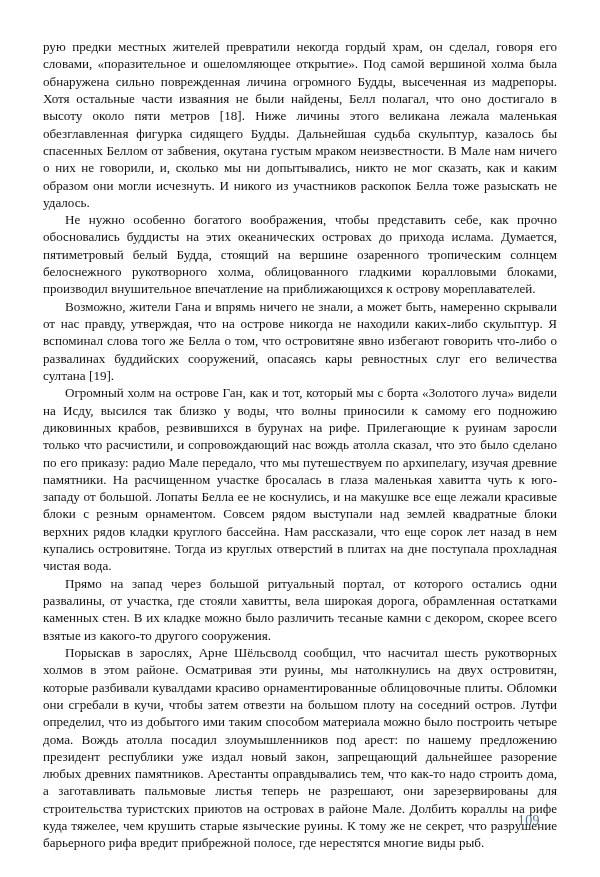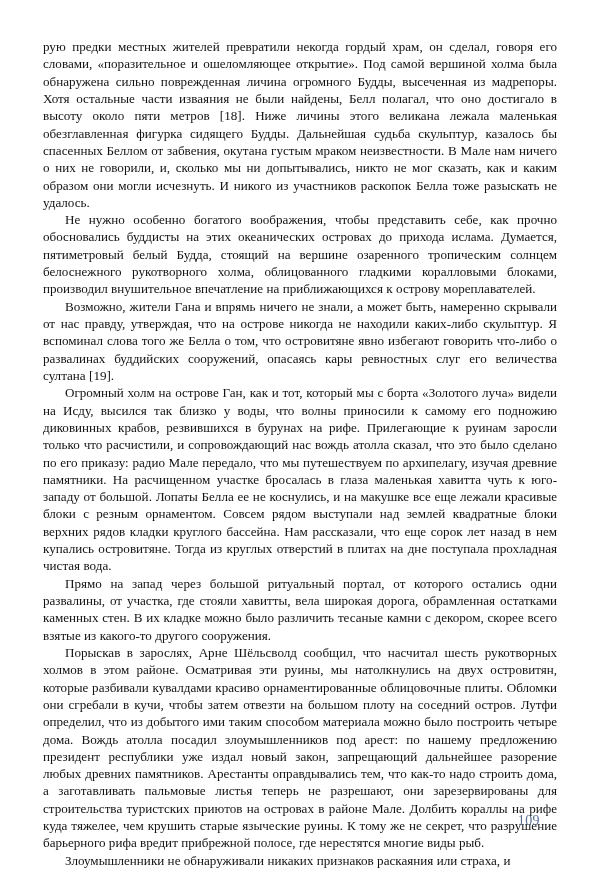--- a/index.html
+++ b/index.html
@@ -56,18 +56,17 @@
 
 <div class="page">
 
   <div class="text-column">
     <p class="para continued">рую предки местных жителей превратили некогда гордый храм, он сделал, говоря его словами, «поразительное и ошеломляющее открытие». Под самой вершиной холма была обнаружена сильно поврежденная личина огромного Будды, высеченная из мадрепоры. Хотя остальные части изваяния не были найдены, Белл полагал, что оно достигало в высоту около пяти метров [18]. Ниже личины этого великана лежала маленькая обезглавленная фигурка сидящего Будды. Дальнейшая судьба скульптур, казалось бы спасенных Беллом от забвения, окутана густым мраком неизвестности. В Мале нам ничего о них не говорили, и, сколько мы ни допытывались, никто не мог сказать, как и каким образом они могли исчезнуть. И никого из участников раскопок Белла тоже разыскать не удалось.</p>
     <p class="para">Не нужно особенно богатого воображения, чтобы представить себе, как прочно обосновались буддисты на этих океанических островах до прихода ислама. Думается, пятиметровый белый Будда, стоящий на вершине озаренного тропическим солнцем белоснежного рукотворного холма, облицованного гладкими коралловыми блоками, производил внушительное впечатление на приближающихся к острову мореплавателей.</p>
     <p class="para">Возможно, жители Гана и впрямь ничего не знали, а может быть, намеренно скрывали от нас правду, утверждая, что на острове никогда не находили каких-либо скульптур. Я вспоминал слова того же Белла о том, что островитяне явно избегают говорить что-либо о развалинах буддийских сооружений, опасаясь кары ревностных слуг его величества султана [19].</p>
     <p class="para">Огромный холм на острове Ган, как и тот, который мы с борта «Золотого луча» видели на Исду, высился так близко у воды, что волны приносили к самому его подножию диковинных крабов, резвившихся в бурунах на рифе. Прилегающие к руинам заросли только что расчистили, и сопровождающий нас вождь атолла сказал, что это было сделано по его приказу: радио Мале передало, что мы путешествуем по архипелагу, изучая древние памятники. На расчищенном участке бросалась в глаза маленькая хавитта чуть к юго-западу от большой. Лопаты Белла ее не коснулись, и на макушке все еще лежали красивые блоки с резным орнаментом. Совсем рядом выступали над землей квадратные блоки верхних рядов кладки круглого бассейна. Нам рассказали, что еще сорок лет назад в нем купались островитяне. Тогда из круглых отверстий в плитах на дне поступала прохладная чистая вода.</p>
     <p class="para">Прямо на запад через большой ритуальный портал, от которого остались одни развалины, от участка, где стояли хавитты, вела широкая дорога, обрамленная остатками каменных стен. В их кладке можно было различить тесаные камни с декором, скорее всего взятые из какого-то другого сооружения.</p>
     <p class="para">Порыскав в зарослях, Арне Шёльсволд сообщил, что насчитал шесть рукотворных холмов в этом районе. Осматривая эти руины, мы натолкнулись на двух островитян, которые разбивали кувалдами красиво орнаментированные облицовочные плиты. Обломки они сгребали в кучи, чтобы затем отвезти на большом плоту на соседний остров. Лутфи определил, что из добытого ими таким способом материала можно было построить четыре дома. Вождь атолла посадил злоумышленников под арест: по нашему предложению президент республики уже издал новый закон, запрещающий дальнейшее разорение любых древних памятников. Арестанты оправдывались тем, что как-то надо строить дома, а заготавливать пальмовые листья теперь не разрешают, они зарезервированы для строительства туристских приютов на островах в районе Мале. Долбить кораллы на рифе куда тяжелее, чем крушить старые языческие руины. К тому же не секрет, что разрушение барьерного рифа вредит прибрежной полосе, где нерестятся многие виды рыб.</p>
-    <p class="para">Злоумышленники не обнаруживали никаких признаков раскаяния или страха, и</p>
   </div>
 
   <div class="page-number">109</div>
 
 </div>
 
 </body></html>

